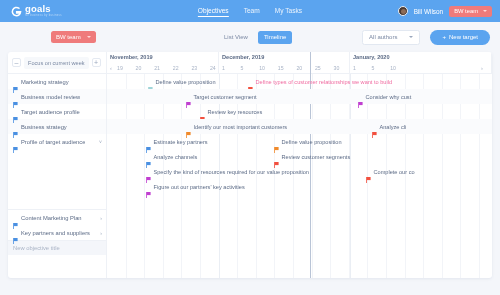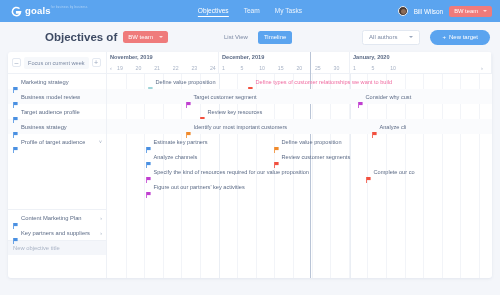--- a/index.html
+++ b/index.html
@@ -14,21 +14,21 @@
   .topnav {
     height: 22px; background: #5ba4ef;
     display: flex; align-items: center; position: relative;
   }
   .brand { display: flex; align-items: center; gap: 3px; padding-left: 11px; }
   .brand-mark {
     width: 11px; height: 11px; position: relative;
     display: flex; align-items: center; justify-content: center;
   }
   .brand-mark svg { display: block; }
-  .brand-text { display: flex; line-height: 1; }
+  .brand-text { display: flex; flex-direction: column; line-height: 1; }
   .brand-name { color: #fff; font-size: 9.5px; font-weight: bold; letter-spacing: .2px; }
   .brand-sub { color: #bcd9f7; font-size: 2.6px; letter-spacing: .35px; margin-top: 1px; }
 
   .navlinks {
     position: absolute; left: 50%; transform: translateX(-50%);
     display: flex; gap: 15px; align-items: center; height: 100%;
   }
   .navlink {
     color: #eaf3fd; font-size: 6.6px; position: relative;
     padding-bottom: 2px; cursor: pointer; white-space: nowrap;
@@ -220,21 +220,20 @@
     <span class="avatar"></span>
     <span class="username">Bill Wilson</span>
     <span class="teamchip">
       <span>BW team</span>
       <span class="caret-w"></span>
     </span>
   </div>
 </div>
 
 <div class="pagehead">
-  <span class="pagetitle">Objectives of</span>
   <span class="teamchip2">
     <span>BW team</span>
     <span class="caret-w"></span>
   </span>
 
   <div class="viewtoggle">
     <span class="vt">List View</span>
     <span class="vt active">Timeline</span>
   </div>
 

